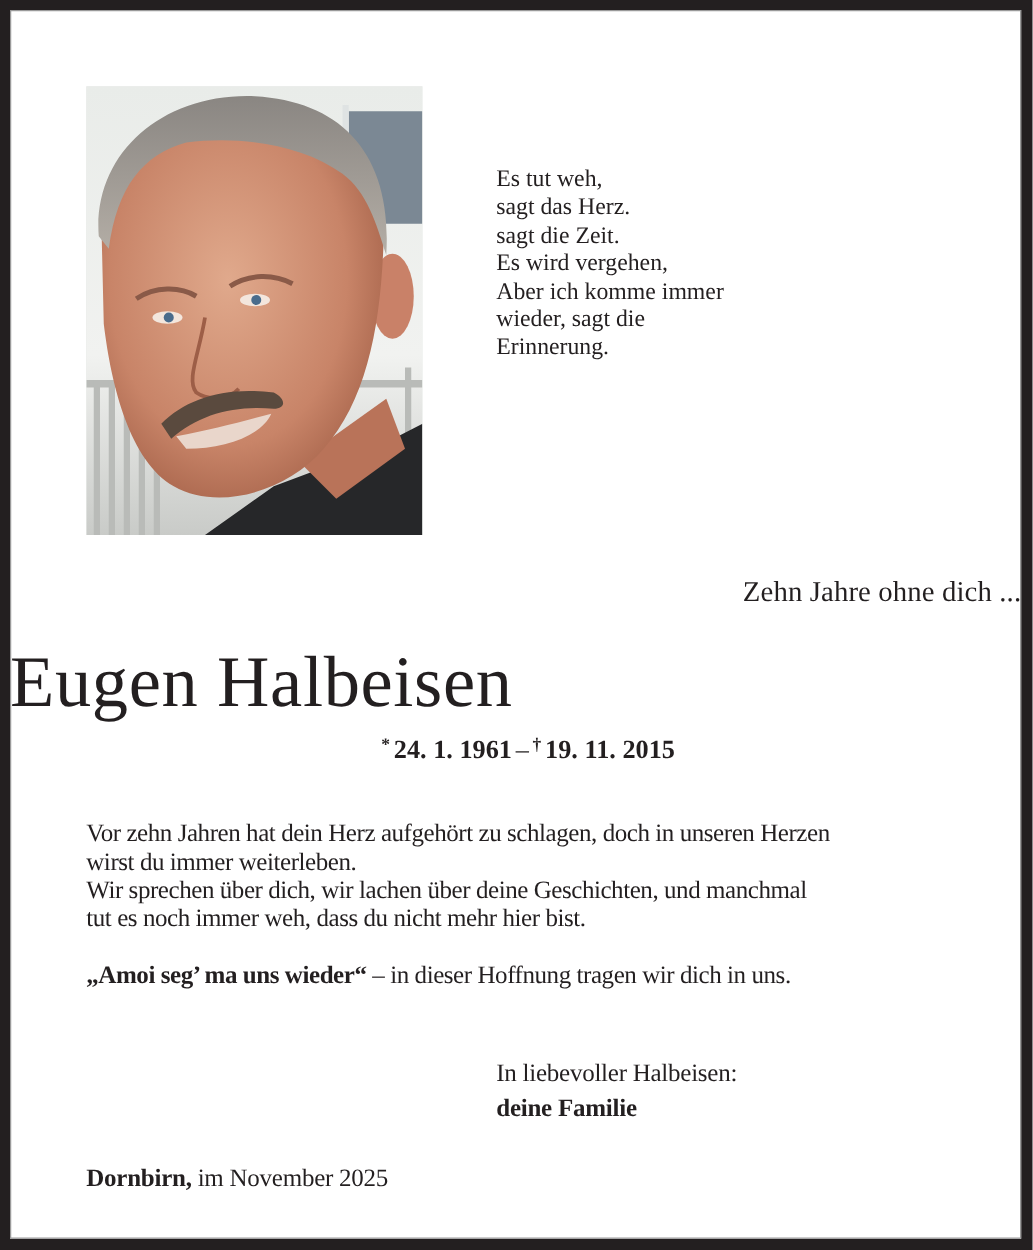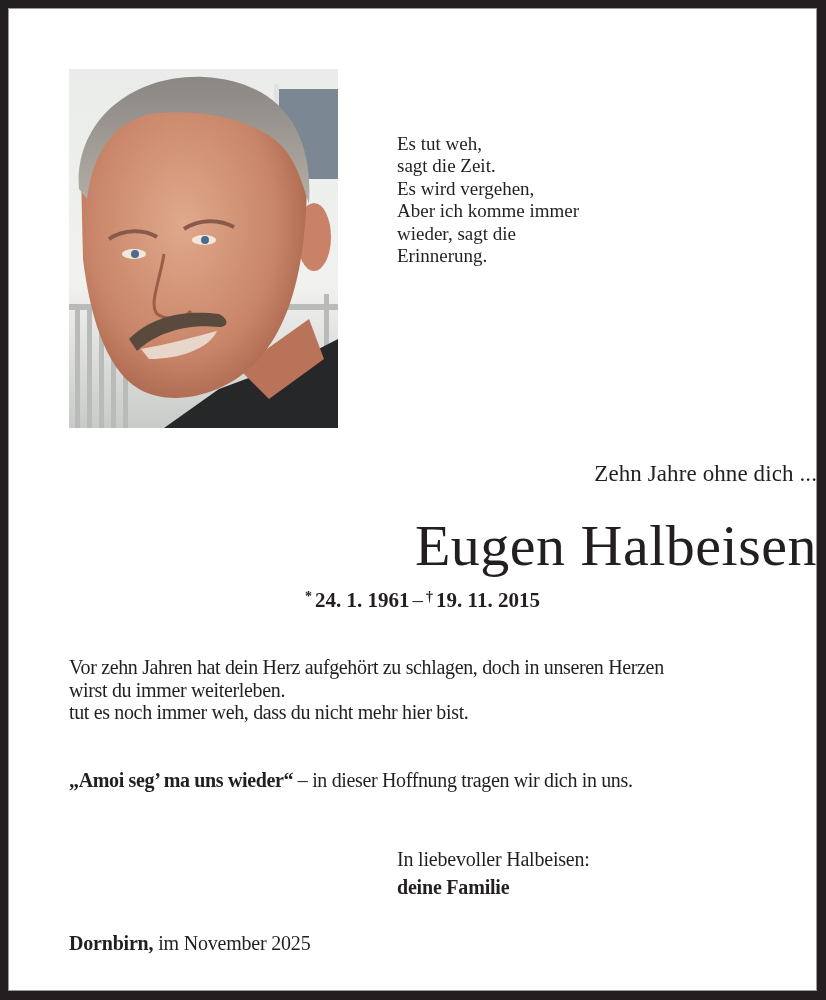--- a/index.html
+++ b/index.html
@@ -51,21 +51,21 @@
       text-align: right;
       font-size: 23px;
       line-height: 28px;
       letter-spacing: 0.1px;
     }
     .name {
       position: absolute;
       left: 0;
       width: 809px;
       top: 505px;
-      text-align: right;
+      text-align: left;
       font-size: 58px;
       line-height: 66px;
       letter-spacing: 0.5px;
     }
     .dates {
       position: absolute;
       left: 5px;
       width: 819px;
       top: 576px;
       text-align: center;
@@ -179,38 +179,40 @@
       <path d="M95 185 C90 215 80 235 88 245 C98 252 115 250 122 242" stroke="#9d5e47" stroke-width="3" fill="none"></path>
 
       <path d="M60 270 C80 250 110 240 150 245 C160 250 160 258 150 258 C120 255 90 262 68 282 Z" fill="#5a4a3e"></path>
 
       <path d="M72 280 C100 275 125 268 148 262 C140 280 110 290 80 290 Z" fill="#e9d6cb"></path>
     </svg>
   </div>
 
   <div class="poem">
     <div>Es tut weh,</div>
+    <div>sagt das Herz.</div>
     <div>sagt die Zeit.</div>
     <div>Es wird vergehen,</div>
     <div>Aber ich komme immer</div>
     <div>wieder, sagt die</div>
     <div>Erinnerung.</div>
   </div>
 
   <div class="intro">Zehn Jahre ohne dich ...</div>
 
   <div class="name">Eugen Halbeisen</div>
 
   <div class="dates">
     <span class="sym">*</span><span>24. 1. 1961</span><span class="dash">–</span><span class="sym">†</span><span>19. 11. 2015</span>
   </div>
 
   <div class="body-text">
     <div>Vor zehn Jahren hat dein Herz aufgehört zu schlagen, doch in unseren Herzen</div>
     <div>wirst du immer weiterleben.</div>
+    <div>Wir sprechen über dich, wir lachen über deine Geschichten, und manchmal</div>
     <div>tut es noch immer weh, dass du nicht mehr hier bist.</div>
   </div>
 
   <div class="hope">
     <b>„Amoi seg’ ma uns wieder“</b><span> – in dieser Hoffnung tragen wir dich in uns.</span>
   </div>
 
   <div class="closing">
     <div>In liebevoller Halbeisen:</div>
     <div class="family">deine Familie</div>

